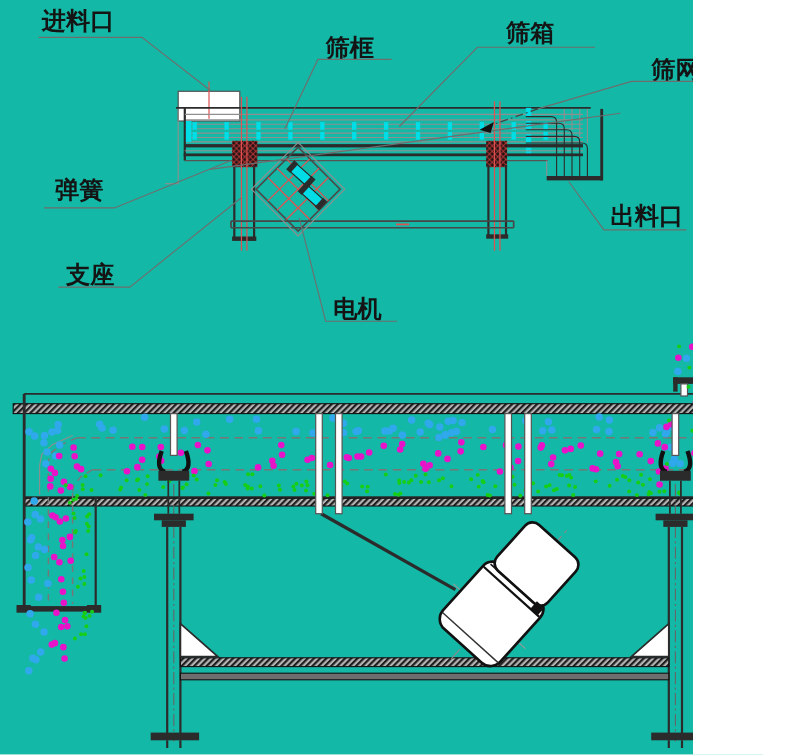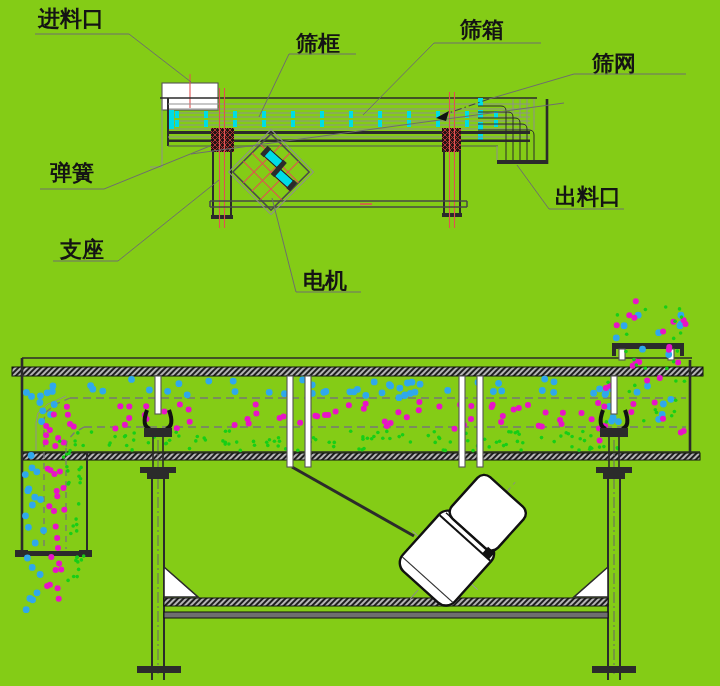--- a/index.html
+++ b/index.html
@@ -1,20 +1,20 @@
 <!DOCTYPE html>
 <html style="--line: #2b2b2b; --gray: #8f8f8f; --red: #e05252; --cyan: #00dde6; --blue: #2fa8ec; --magenta: #e813c8; --green: #17ce17;"><head>
 <meta charset="utf-8">
 <style>
   :root{
     --line:#2b2b2b; --gray:#8f8f8f; --red:#e05252; --cyan:#00dde6;
     --blue:#2fa8ec; --magenta:#e813c8; --green:#17ce17;
   }
   html,body{margin:0;padding:0;background:#ffffff;}
-  .stage{width:720px;height:686px;background:#84cc16;position:relative;overflow:hidden;}
+  .stage{width:630px;height:686px;background:#14b8a6;position:relative;overflow:hidden;}
   svg{display:block;}
   .s1{stroke:var(--line);stroke-width:1;fill:none}
   .s15{stroke:var(--line);stroke-width:1.6;fill:none}
   .s2{stroke:var(--line);stroke-width:2;fill:none}
   .s25{stroke:var(--line);stroke-width:2.6;fill:none}
   .s3{stroke:var(--line);stroke-width:3;fill:none}
   .g1{stroke:var(--gray);stroke-width:1;fill:none}
   .rd{stroke:var(--red);stroke-width:1.1;fill:none}
   .fb{fill:var(--line);stroke:none}
   .wh{fill:#fff;stroke:var(--line);stroke-width:1.6}

